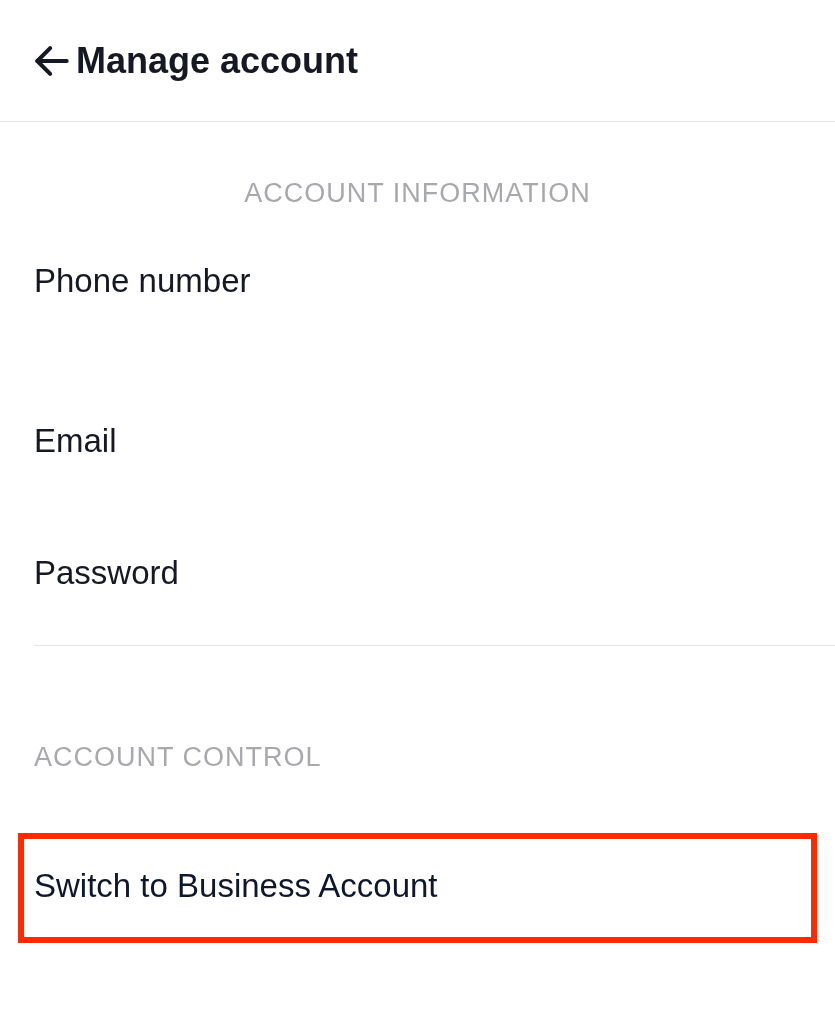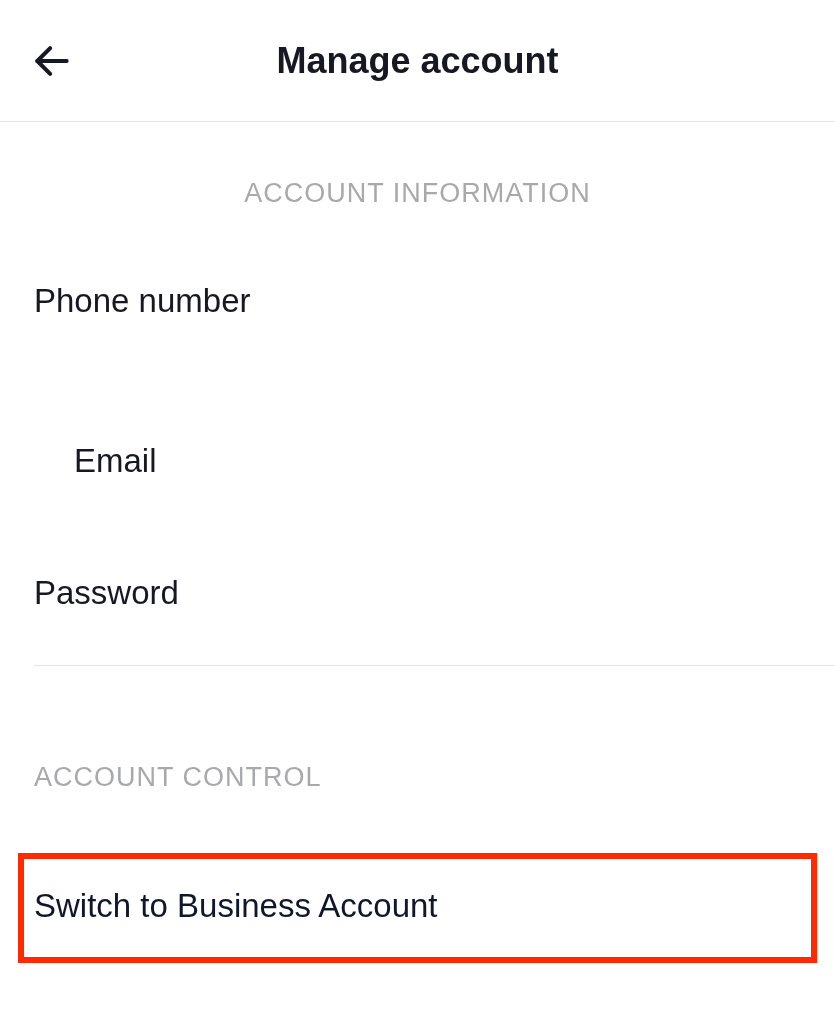--- a/index.html
+++ b/index.html
@@ -24,21 +24,21 @@
     .back-icon {
       width: 48px;
       height: 48px;
       display: flex;
       align-items: center;
       justify-content: center;
       cursor: pointer;
     }
     .header-title {
       flex: 1;
-      text-align: center;
+      text-align: left;
       font-size: 36px;
       font-weight: 700;
       color: #161823;
       margin-right: 48px;
     }
     .section-header {
       padding: 0 34px;
       font-size: 27px;
       font-weight: 500;
       color: #a8a9ad;
@@ -55,22 +55,22 @@
     .list-item {
       padding: 0 34px;
       font-size: 33px;
       font-weight: 400;
       color: #161823;
       cursor: pointer;
       height: 48px;
       display: flex;
       align-items: center;
     }
-    .item-1 { margin-top: 68px; }
-    .item-2 { margin-top: 112px; margin-left: 40px; }
+    .item-1 { margin-top: 48px; }
+    .item-2 { margin-top: 112px; }
     .item-3 { margin-top: 84px; }
     .divider {
       height: 1px;
       background: #e6e6e6;
       margin: 48px 0 0 34px;
     }
     .highlighted-wrapper {
       margin: 60px 18px 0 18px;
       border: 6px solid #ff2a00;
       padding: 28px 10px 32px 10px;

